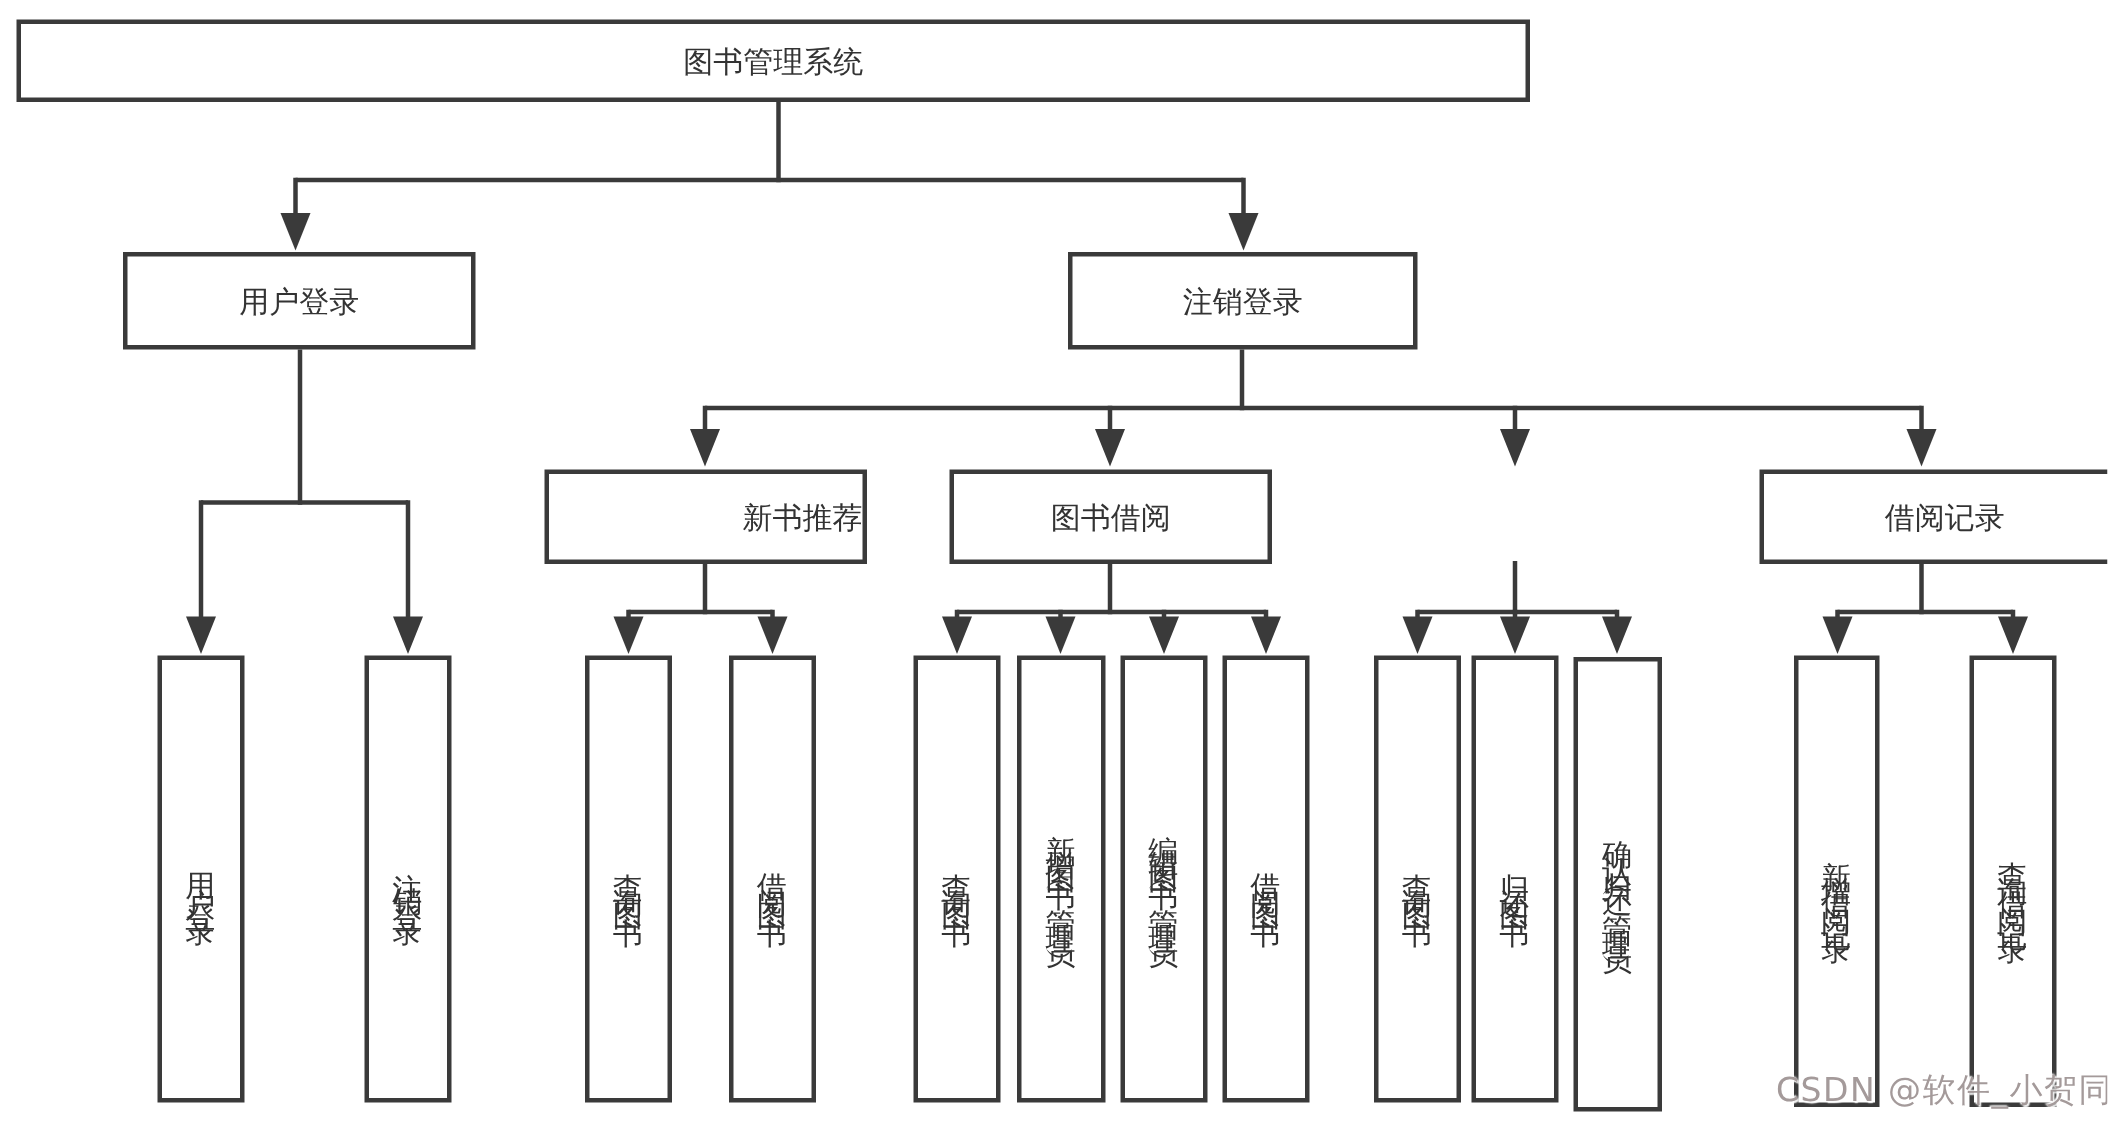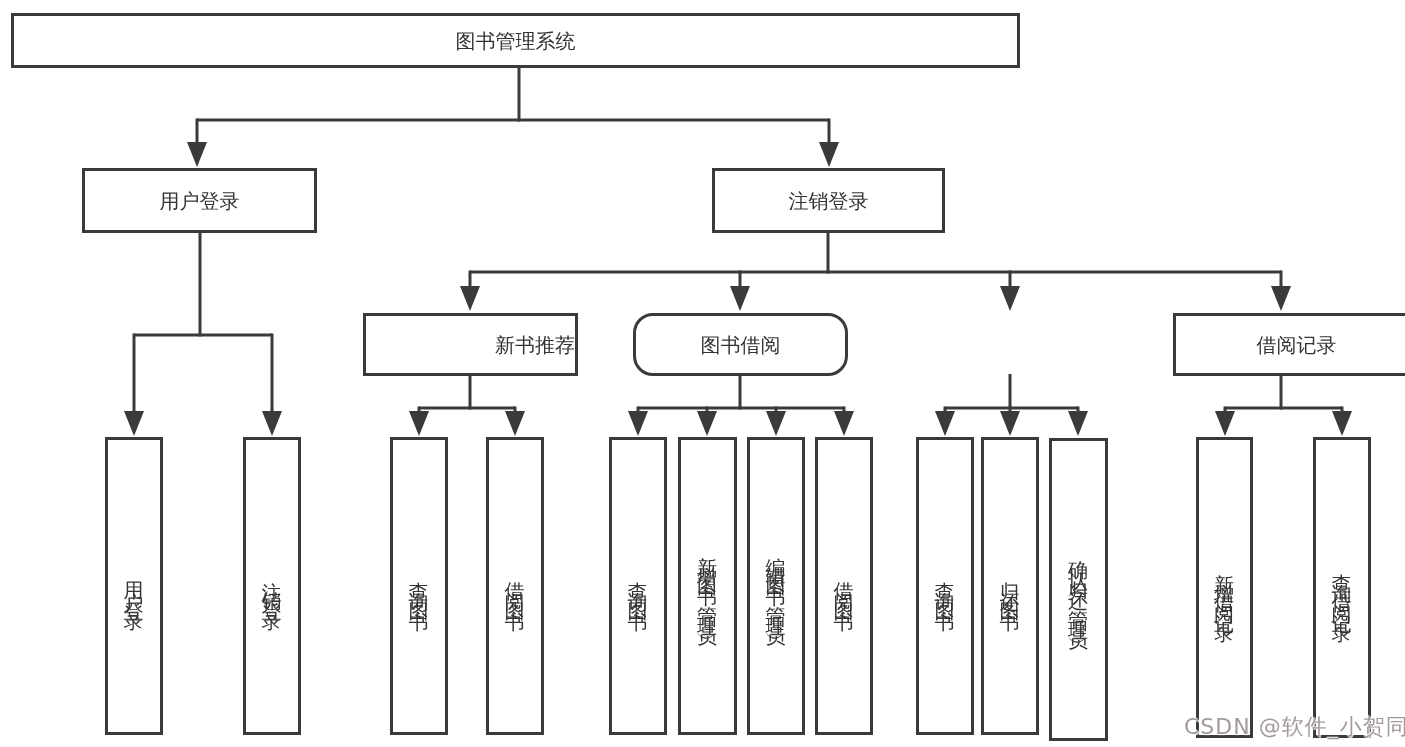--- a/index.html
+++ b/index.html
@@ -131,21 +131,21 @@
   <div class="node" style="left:82px; top:168px; width:235px; height:65px;">
     <span>用户登录</span>
   </div>
   <div class="node" style="left:712px; top:168px; width:233px; height:65px;">
     <span>注销登录</span>
   </div>
 
   <div class="node" style="left:363px; top:313px; width:215px; height:63px;justify-content:flex-end;">
     <span>新书推荐</span>
   </div>
-  <div class="node" style="left:633px; top:313px; width:215px; height:63px;border-radius:20px;">
+  <div class="node" style="left:633px; top:313px; width:215px; height:63px;">
     <span>图书借阅</span>
   </div>
   <div class="node" style="left:1173px; top:313px; width:247px; height:63px;">
     <span>借阅记录</span>
   </div>
 
   <div class="node vbox" style="left:105px; top:437px; width:58px; height:298px;">
     <span>用户登录</span>
   </div>
   <div class="node vbox" style="left:243px; top:437px; width:58px; height:298px;">

